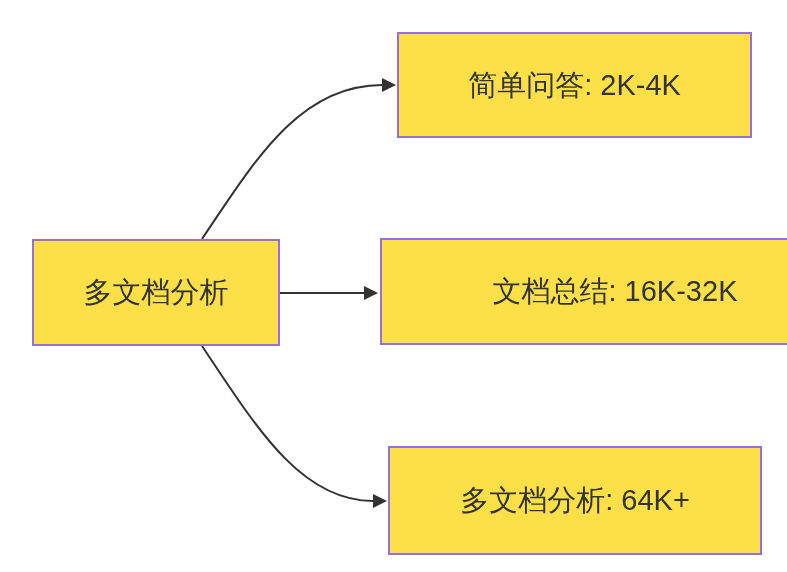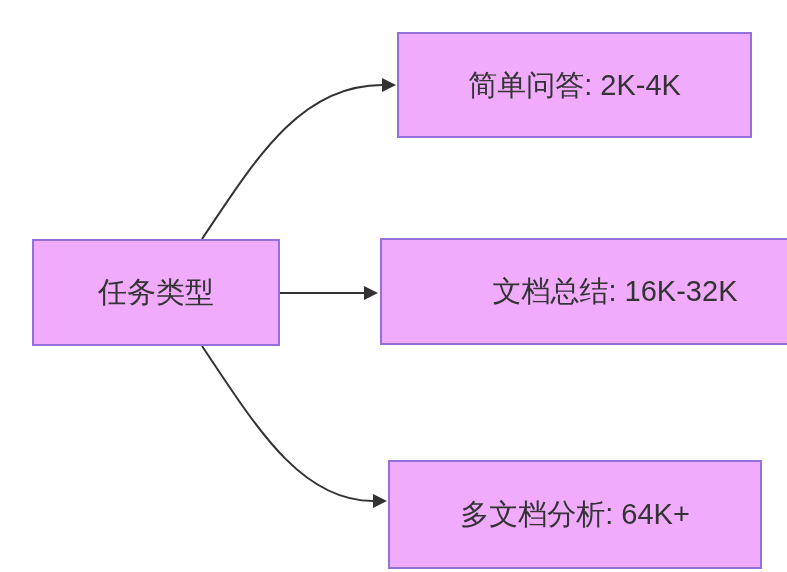--- a/index.html
+++ b/index.html
@@ -23,34 +23,34 @@
     height: 572px;
   }
   .edge {
     fill: none;
     stroke: #333333;
     stroke-width: 2;
   }
   .node {
     position: absolute;
     box-sizing: border-box;
-    background: #f0abfc;
+    background: #fde047;
     border: 2px solid #9370DB;
     display: flex;
     align-items: center;
     justify-content: center;
     color: #333333;
     font-size: 29px;
     line-height: 1;
     white-space: nowrap;
   }
   .node-root   { left: 32px;  top: 239px; width: 248px; height: 107px; }
   .node-child1 { left: 397px; top: 32px;  width: 355px; height: 106px; }
   .node-child2 { left: 380px; top: 238px; width: 470px; height: 107px; }
-  .node-child3 { left: 388px; top: 460px; width: 374px; height: 109px; }
+  .node-child3 { left: 388px; top: 446px; width: 374px; height: 109px; }
 </style>
 </head>
 <body>
 
 <div class="canvas">
 
   <svg class="edges-layer" viewBox="0 0 787 572" xmlns="http://www.w3.org/2000/svg">
     <defs>
       <marker id="arrowhead" viewBox="0 0 10 10" refX="0" refY="5" markerUnits="userSpaceOnUse" markerWidth="16" markerHeight="14" orient="auto">
         <path d="M0,0 L10,5 L0,10 z" fill="#333333"></path>
@@ -58,21 +58,21 @@
     </defs>
 
     <path class="edge" marker-end="url(#arrowhead)" d="M202,239 C255,160 300,85 382,85" stroke="#333333"></path>
 
     <path class="edge" marker-end="url(#arrowhead)" d="M280,293 L364,293" stroke="#333333"></path>
 
     <path class="edge" marker-end="url(#arrowhead)" d="M202,346 C255,425 300,501 373,501" stroke="#333333"></path>
   </svg>
 
   <div class="node node-root">
-    <span>任务类型</span>
+    <span>多文档分析</span>
   </div>
 
   <div class="node node-child1">
     <span>简单问答: 2K-4K</span>
   </div>
 
   <div class="node node-child2">
     <span>文档总结: 16K-32K</span>
   </div>
 

